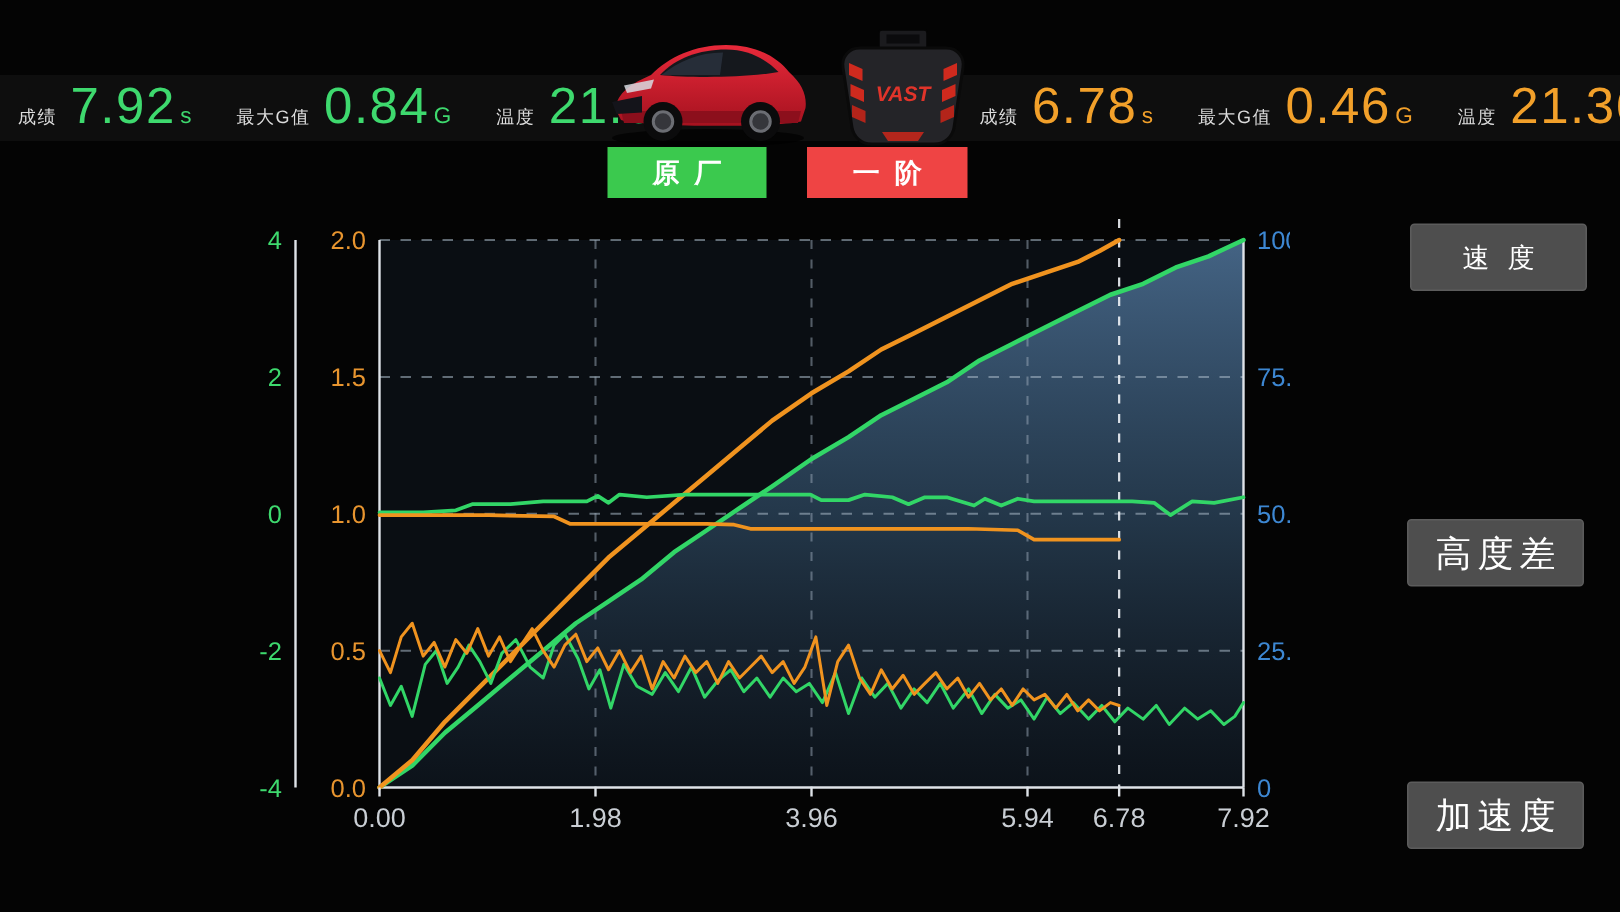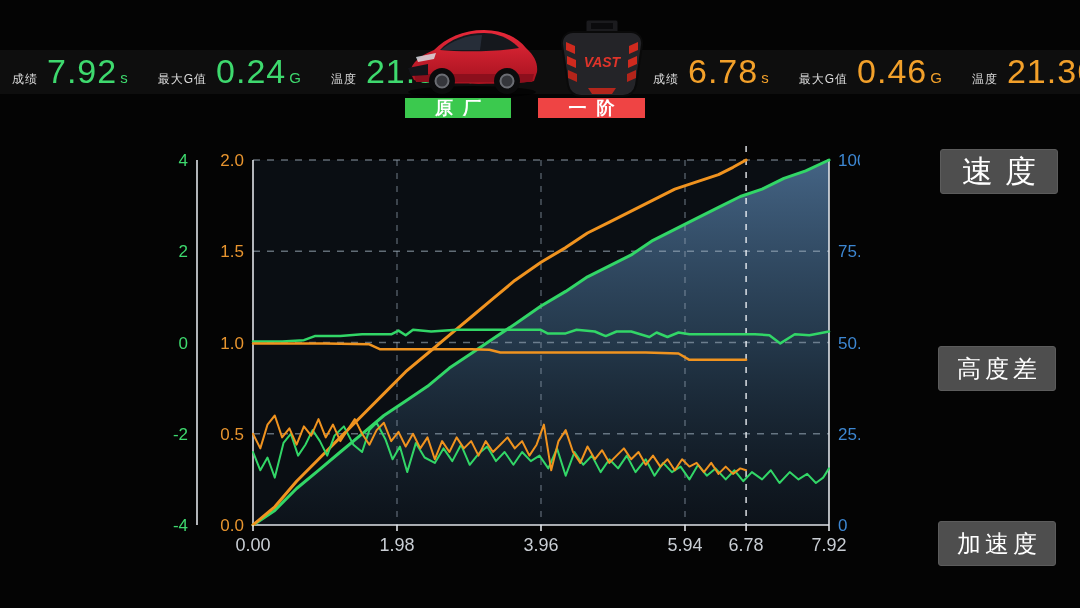--- a/index.html
+++ b/index.html
@@ -8,29 +8,29 @@
   .topband{position:absolute;left:0;top:50px;width:1080px;height:44px;background:#0e0e0e;}
   
   .stats{position:absolute;display:flex;align-items:baseline;white-space:nowrap;}
   .stat-group{display:flex;align-items:baseline;margin-right:30px;}
   .stat-label{font-size:12px;color:#dcdcdc;margin-right:9px;letter-spacing:1px;}
   .stat-value{font-size:34px;letter-spacing:1px;}
   .stat-unit{font-size:15px;margin-left:3px;}
   .c-green{color:#3ed96e;}
   .c-orange{color:#f2a02a;}
   
-  .legend-btn{position:absolute;height:20px;display:flex;align-items:center;justify-content:center;
+  .legend-btn{position:absolute;height:34px;display:flex;align-items:center;justify-content:center;
               color:#fff;font-size:18px;font-weight:bold;letter-spacing:10px;text-indent:10px;cursor:pointer;}
   .legend-stock{left:405px;top:98px;width:106px;background:#3bc94e;}
   .legend-stage{left:538px;top:98px;width:107px;background:#ef4444;}
   
   .side-btn{position:absolute;width:116px;height:43px;background:#4e4e4e;border:1px solid #5c5c5c;
             border-radius:3px;color:#fff;display:flex;align-items:center;justify-content:center;
             cursor:pointer;}
-  .side-btn.two{font-size:31px;letter-spacing:12px;text-indent:12px;text-align:right;}
+  .side-btn.two{font-size:18px;letter-spacing:12px;text-indent:12px;text-align:right;}
   .side-btn.three{font-size:24px;letter-spacing:4px;text-indent:4px;}
   .btn-speed{left:940px;top:149px;}
   .btn-height{left:938px;top:346px;}
   .btn-accel{left:938px;top:521px;font-family:Liberation Serif, serif;}
   
   .tick{font-family:"Liberation Sans", sans-serif;font-size:17px;}
   .xtick{font-family:"Liberation Sans", sans-serif;font-size:18px;fill:#c9ced4;}
   .grid-h{stroke:rgba(170,185,200,0.55);stroke-width:1.4;stroke-dasharray:7 7;}
   .grid-v{stroke:rgba(155,170,185,0.5);stroke-width:1.4;stroke-dasharray:6 7;}
   .grid-v-hl{stroke:rgba(238,242,246,0.9);stroke-width:1.5;stroke-dasharray:6 7;}
@@ -43,21 +43,21 @@
   <div class="topband"></div>
 
   <div class="stats" style="left:12px;top:52px;">
     <div class="stat-group">
       <span class="stat-label">成绩</span>
       <span class="stat-value c-green">7.92</span>
       <span class="stat-unit c-green">s</span>
     </div>
     <div class="stat-group">
       <span class="stat-label">最大G值</span>
-      <span class="stat-value c-green">0.24</span>
+      <span class="stat-value c-green">0.84</span>
       <span class="stat-unit c-green">G</span>
     </div>
     <div class="stat-group">
       <span class="stat-label">温度</span>
       <span class="stat-value c-green">21.36</span>
       <span class="stat-unit c-green">℃</span>
     </div>
   </div>
 
   <div class="stats" style="left:653px;top:52px;">

